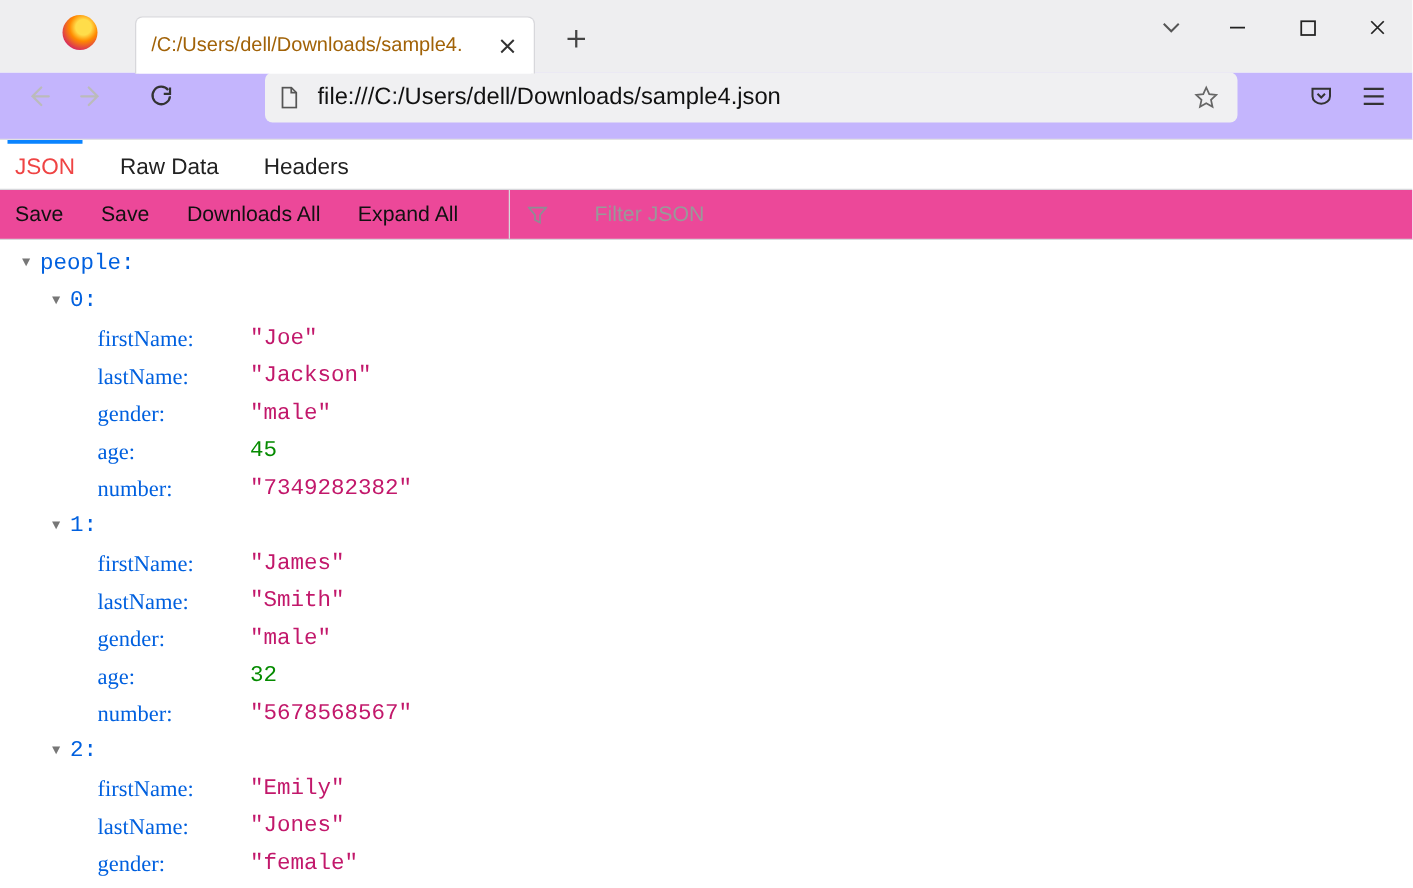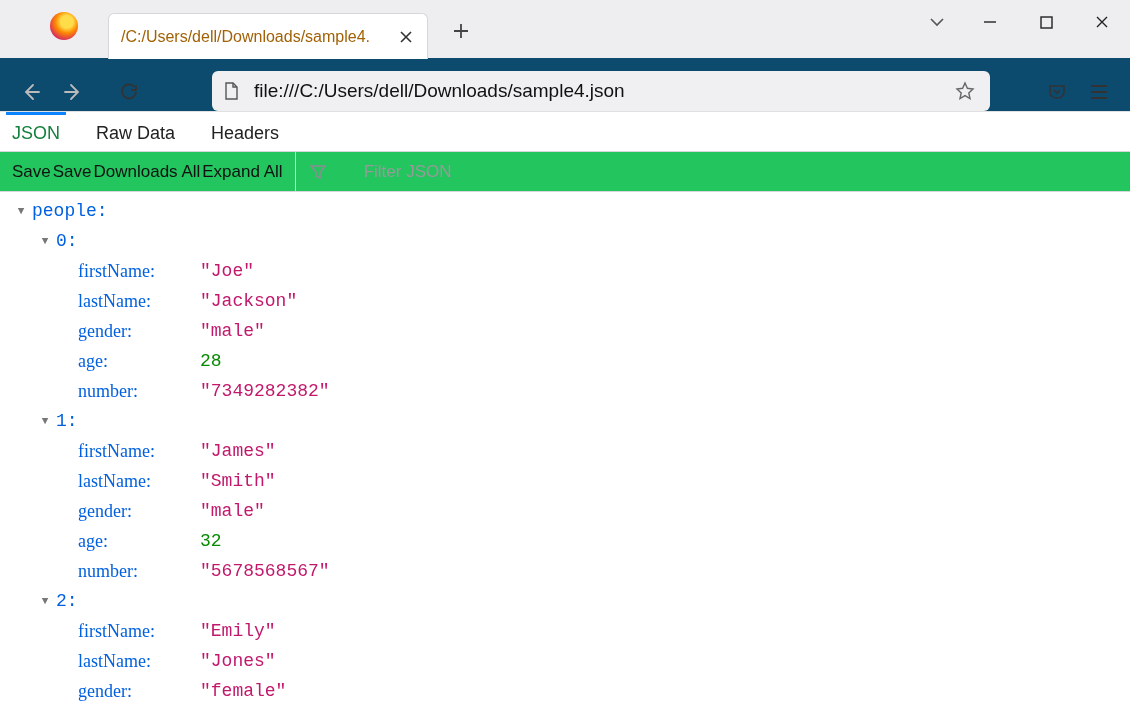--- a/index.html
+++ b/index.html
@@ -11,35 +11,35 @@
   .tab { height: 46px; background: #fff; border: 1px solid #d7d7db; border-bottom: none; border-top-left-radius: 6px; border-top-right-radius: 6px; display: flex; align-items: center; padding: 0 12px; min-width: 320px; max-width: 330px; position: relative; top: 1px; }
   .tab-title { flex: 1; white-space: nowrap; overflow: hidden; text-overflow: ellipsis; font-size: 16px; color: #a16207; }
   .tab-close { width: 18px; height: 18px; display: flex; align-items: center; justify-content: center; color: #333; margin-left: 8px; cursor: pointer; font-size: 16px; }
   .newtab { width: 34px; height: 34px; display: flex; align-items: center; justify-content: center; margin: 0 0 10px 16px; font-size: 22px; color: #444; cursor: pointer; }
 
   .wincontrols { position: absolute; right: 0; top: 0; display: flex; }
   .winbtn { width: 56px; height: 44px; display: flex; align-items: center; justify-content: center; color: #222; font-size: 14px; cursor: pointer; }
   .drop-arrow { width: 50px; height: 44px; display:flex; align-items:center; justify-content:center; color:#555; font-size:15px; cursor:pointer; }
 
   
-  .navrow { height: 54px; background: #0c4a6e; border-bottom: 1px solid #e1e1e4; display: flex; align-items: flex-end; padding: 0 12px; gap: 4px; }
+  .navrow { height: 54px; background: #c4b5fd; border-bottom: 1px solid #e1e1e4; display: flex; align-items: flex-start; padding: 0 12px; gap: 4px; }
   .navicon { width: 38px; height: 38px; display: flex; align-items: center; justify-content: center; color: #555; cursor: pointer; }
   .navicon.disabled { color: #bbb; cursor: default; }
   .urlbar { flex: 1; height: 40px; background: #f0f0f2; border-radius: 6px; display: flex; align-items: center; padding: 0 10px; margin: 0 26px 0 60px; }
   .page-ico { width: 18px; height: 18px; display:flex; align-items:center; justify-content:center; margin-right: 14px; color:#555; }
   .urltext { flex: 1; font-size: 19px; color: #111; white-space: nowrap; overflow: hidden; }
   .star { width: 30px; height: 30px; display:flex; align-items:center; justify-content:center; color:#666; font-size:20px; cursor:pointer; }
 
   
   .jvtabs { height: 40px; border-bottom: 1px solid #d7d7db; display: flex; align-items: stretch; padding: 0 6px; gap: 24px; font-size: 18px; }
   .jvtab { display: flex; align-items: center; padding: 0 6px; color: #222; cursor: pointer; border-top: 3px solid transparent; }
-  .jvtab.active { color: #15803d; border-top-color: #0a84ff; }
-
-  
-  .jvactions { height: 40px; border-bottom: 1px solid #d7d7db; background: #22c55e; display: flex; align-items: center; padding: 0 12px; gap: 2px; font-size: 17px; }
+  .jvtab.active { color: #ef4444; border-top-color: #0a84ff; }
+
+  
+  .jvactions { height: 40px; border-bottom: 1px solid #d7d7db; background: #ec4899; display: flex; align-items: center; padding: 0 12px; gap: 30px; font-size: 17px; }
   .jvaction { color: #111; cursor: pointer; }
   .filterwrap { display: flex; align-items: center; gap: 6px; color: #8d8d94; margin-left: 10px; border-left: 1px solid #d7d7db; padding-left: 14px; height: 100%; }
   .filter-ico { display:flex; align-items:center; color:#8d8d94; }
   .filter-input { border: none; background: transparent; font-size: 17px; color: #333; outline: none; width: 200px; margin-left: 32px; }
   .filter-input::placeholder { color: #999; }
 
   
   .body { position: relative; height: calc(710px - 58px - 54px - 40px - 40px); }
   .viewer { position: absolute; inset: 0; overflow-y: scroll; font-family: Consolas, "Courier New", monospace; font-size: 18px; line-height: 30px; padding: 4px 0 10px 0; }
   .viewer::-webkit-scrollbar { width: 20px; }
@@ -192,21 +192,21 @@
       <div class="row leaf">
         <span class="keypad"><span class="key">lastName</span><span class="colon">:</span></span>
         <span class="vstr">"Jackson"</span>
       </div>
       <div class="row leaf">
         <span class="keypad"><span class="key">gender</span><span class="colon">:</span></span>
         <span class="vstr">"male"</span>
       </div>
       <div class="row leaf">
         <span class="keypad"><span class="key">age</span><span class="colon">:</span></span>
-        <span class="vnum">28</span>
+        <span class="vnum">45</span>
       </div>
       <div class="row leaf">
         <span class="keypad"><span class="key">number</span><span class="colon">:</span></span>
         <span class="vstr">"7349282382"</span>
       </div>
       <div class="row ind1">
         <span class="tw"></span>
         <span class="key">1</span>
         <span class="colon">:</span>
       </div>

